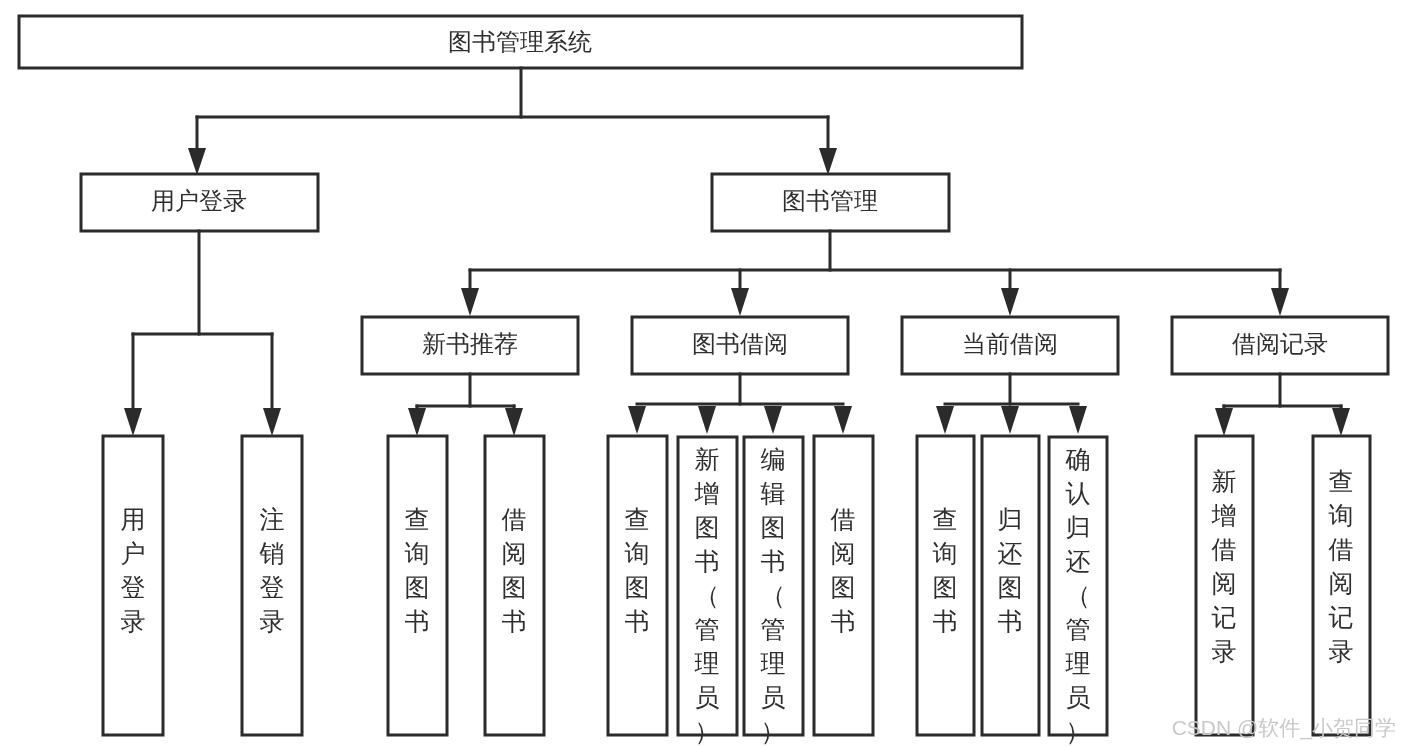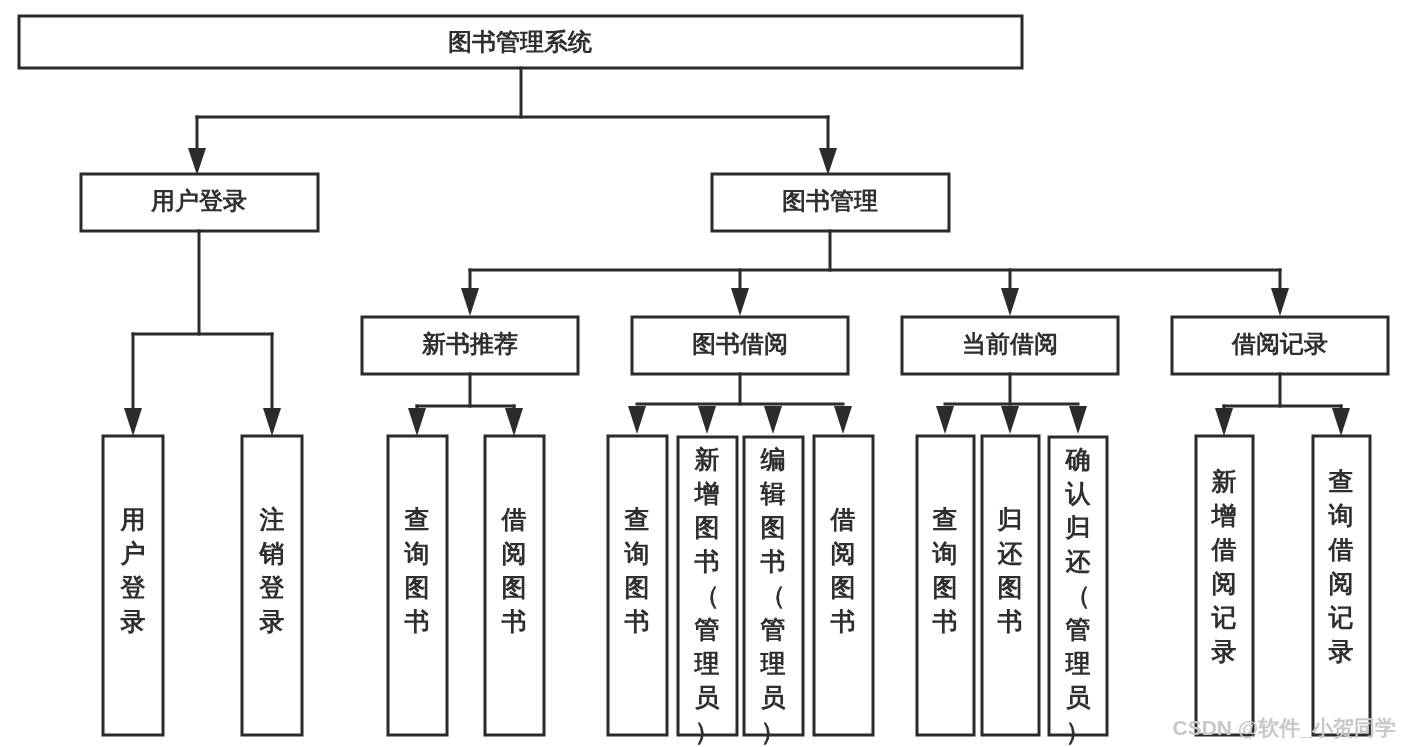--- a/index.html
+++ b/index.html
@@ -9,21 +9,20 @@
   }
   body {
     font-family: "Liberation Sans", "DejaVu Sans", sans-serif;
   }
   #diagram-root {
     position: relative;
     width: 1405px;
     height: 747px;
     background: #ffffff;
     overflow: hidden;
-    font-weight: bold;
   }
   svg#flow {
     position: absolute;
     left: 0;
     top: 0;
     width: 1405px;
     height: 747px;
     display: block;
   }
   .node-rect {

